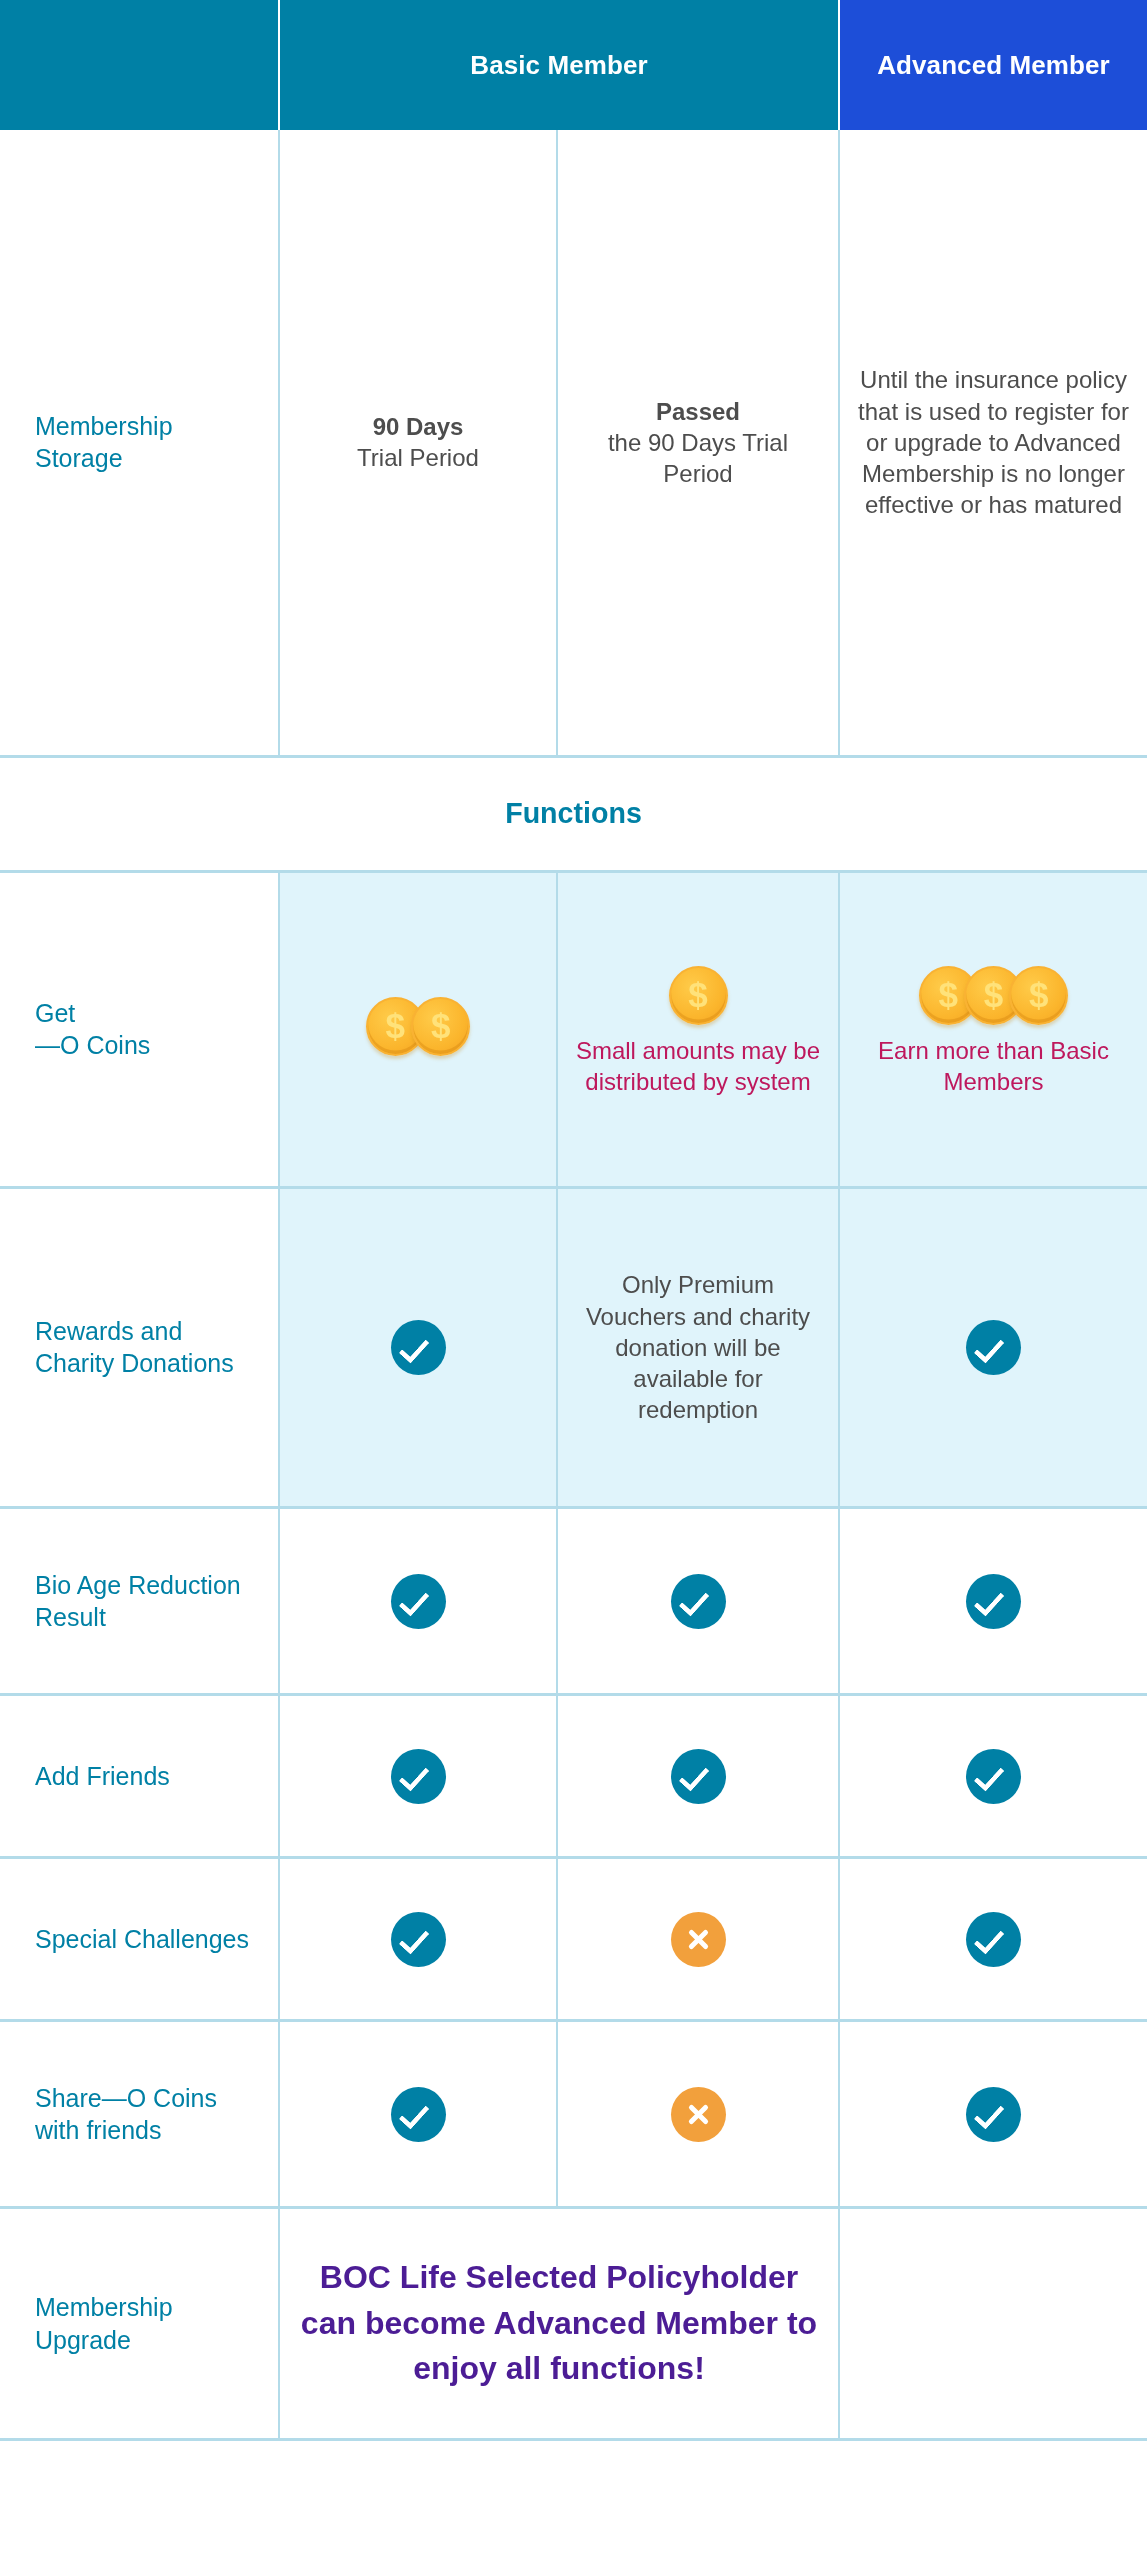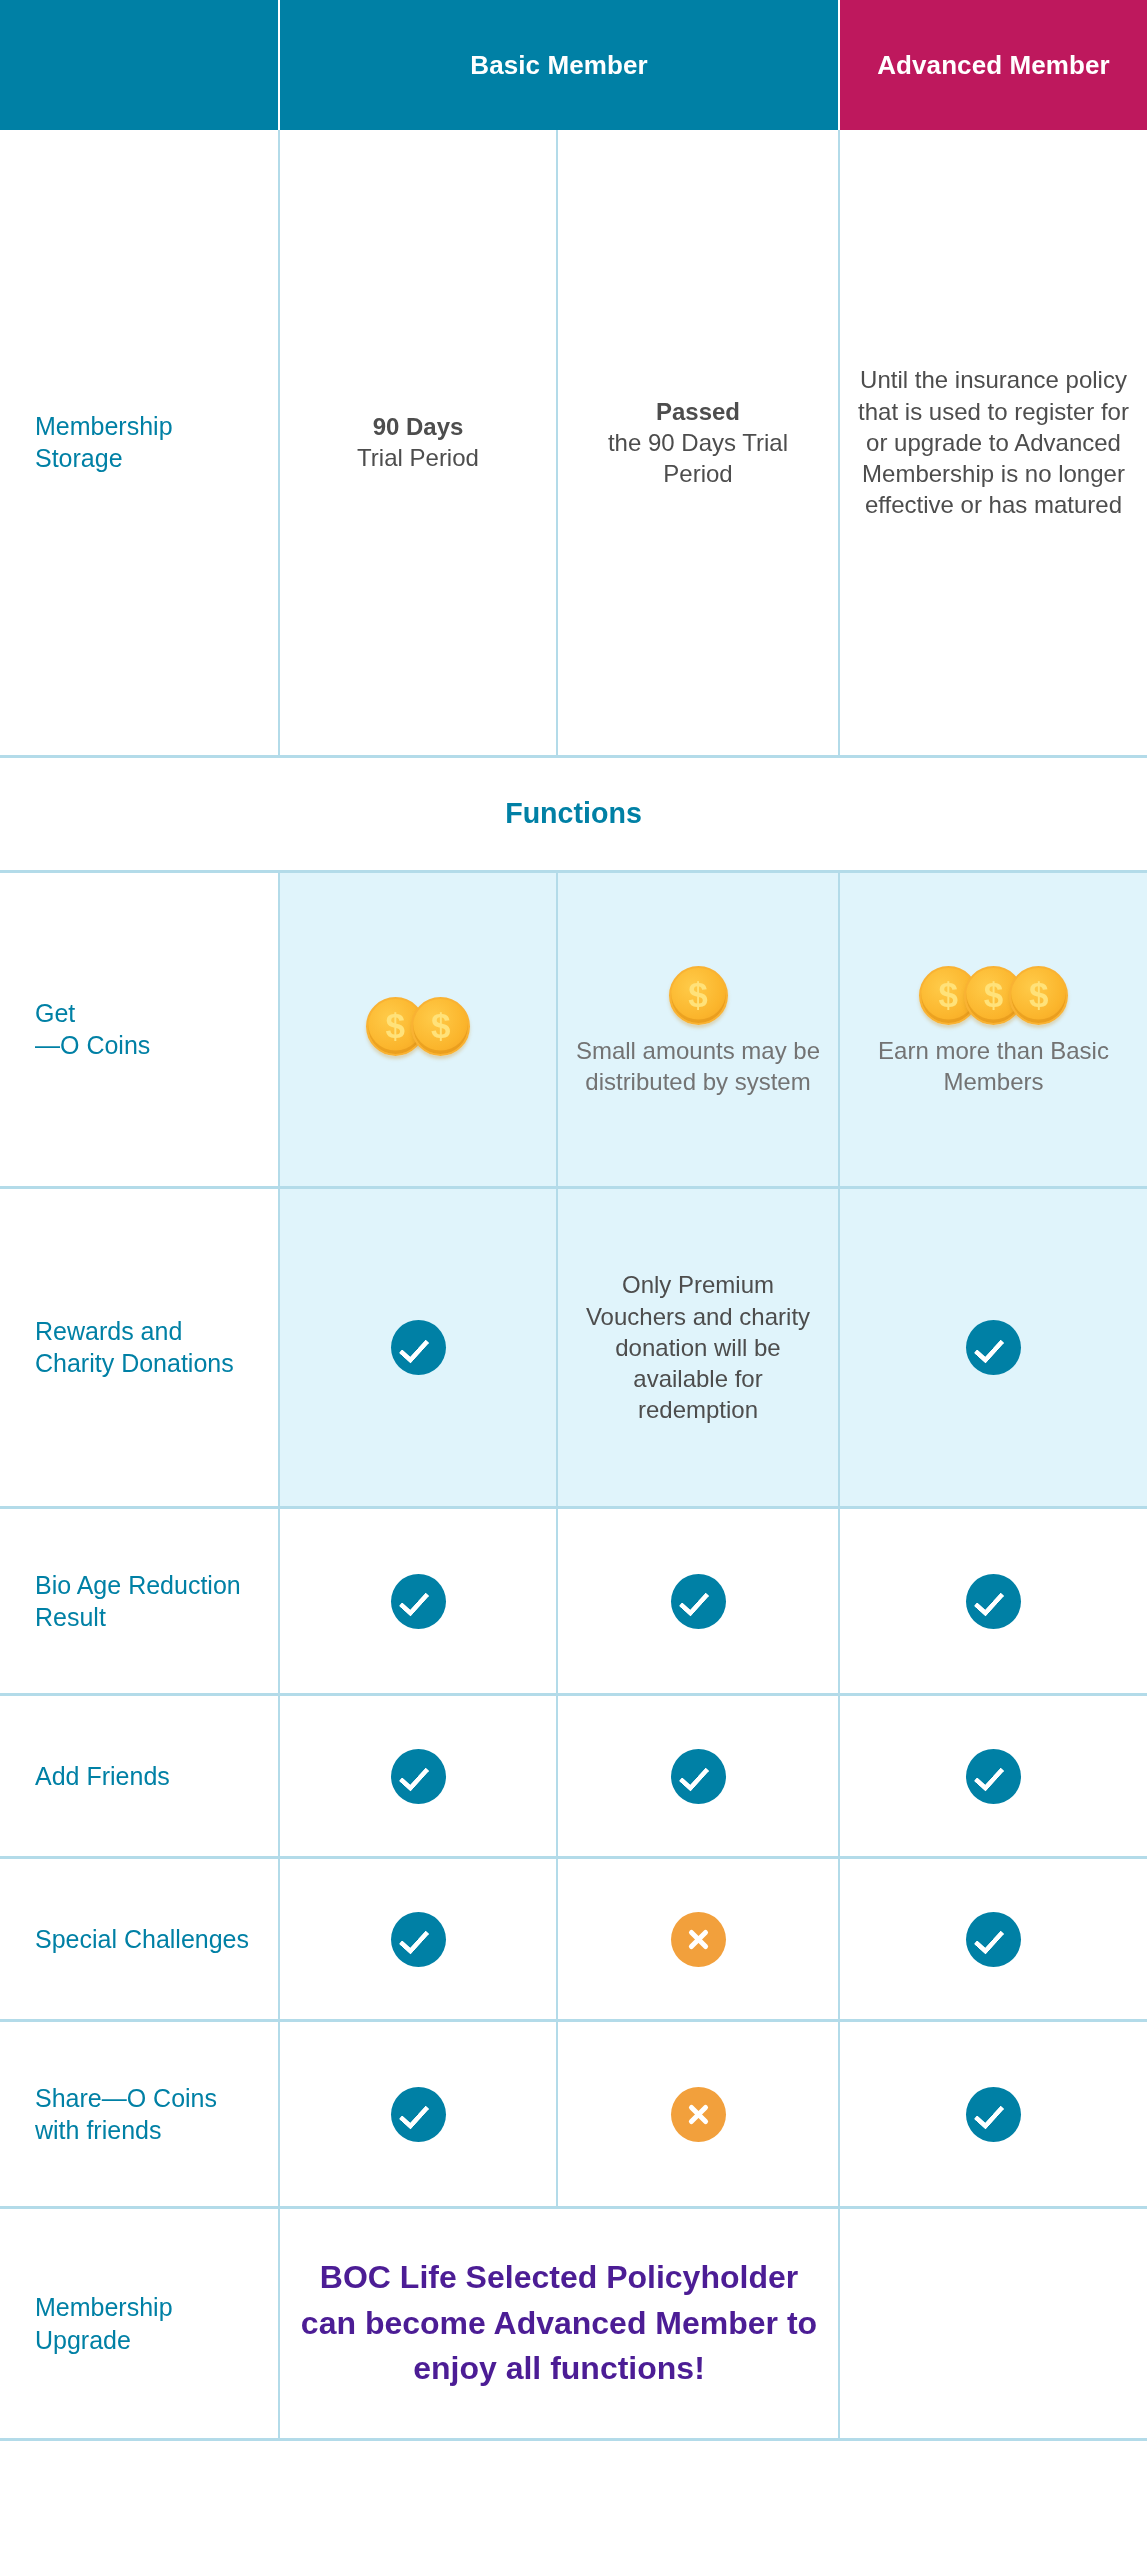--- a/index.html
+++ b/index.html
@@ -41,21 +41,21 @@
     font-size: 26px;
     line-height: 1.18;
     letter-spacing: 0.1px;
     vertical-align: middle;
   }
   .hdr-row th.hdr-blank { background: #0080A5; }
   .hdr-row th.hdr-basic {
     border-left: 2.9px solid #ffffff;
     border-right: 2.9px solid #ffffff;
   }
-  .hdr-row th.hdr-adv { background: #be185d; }
+  .hdr-row th.hdr-adv { background: #1d4ed8; }
 
   
   .gl-left   { border-left: 2.3px solid #b3dbe9; }
   .gl-right  { border-right: 2.3px solid #b3dbe9; }
   .row-sep   { border-top: 3.4px solid #b3dbe9; }
   .row-sep-b { border-bottom: 3.4px solid #b3dbe9; }
 
   
   .label-cell {
     text-align: left;
@@ -176,21 +176,21 @@
     justify-content: center;
     color: #FFE27A;
     font-weight: bold;
     font-size: 35px;
     font-family: "Liberation Sans", sans-serif;
     line-height: 1;
     padding-bottom: 2.3px;
   }
   .coin-caption {
     display: block;
-    color: #737373;
+    color: #be185d;
     font-size: 24px;
     line-height: 1.30;
     padding: 0 15px;
     text-align: center;
   }
 </style>
 </head>
 <body>
 
 <table class="comparison-table">

